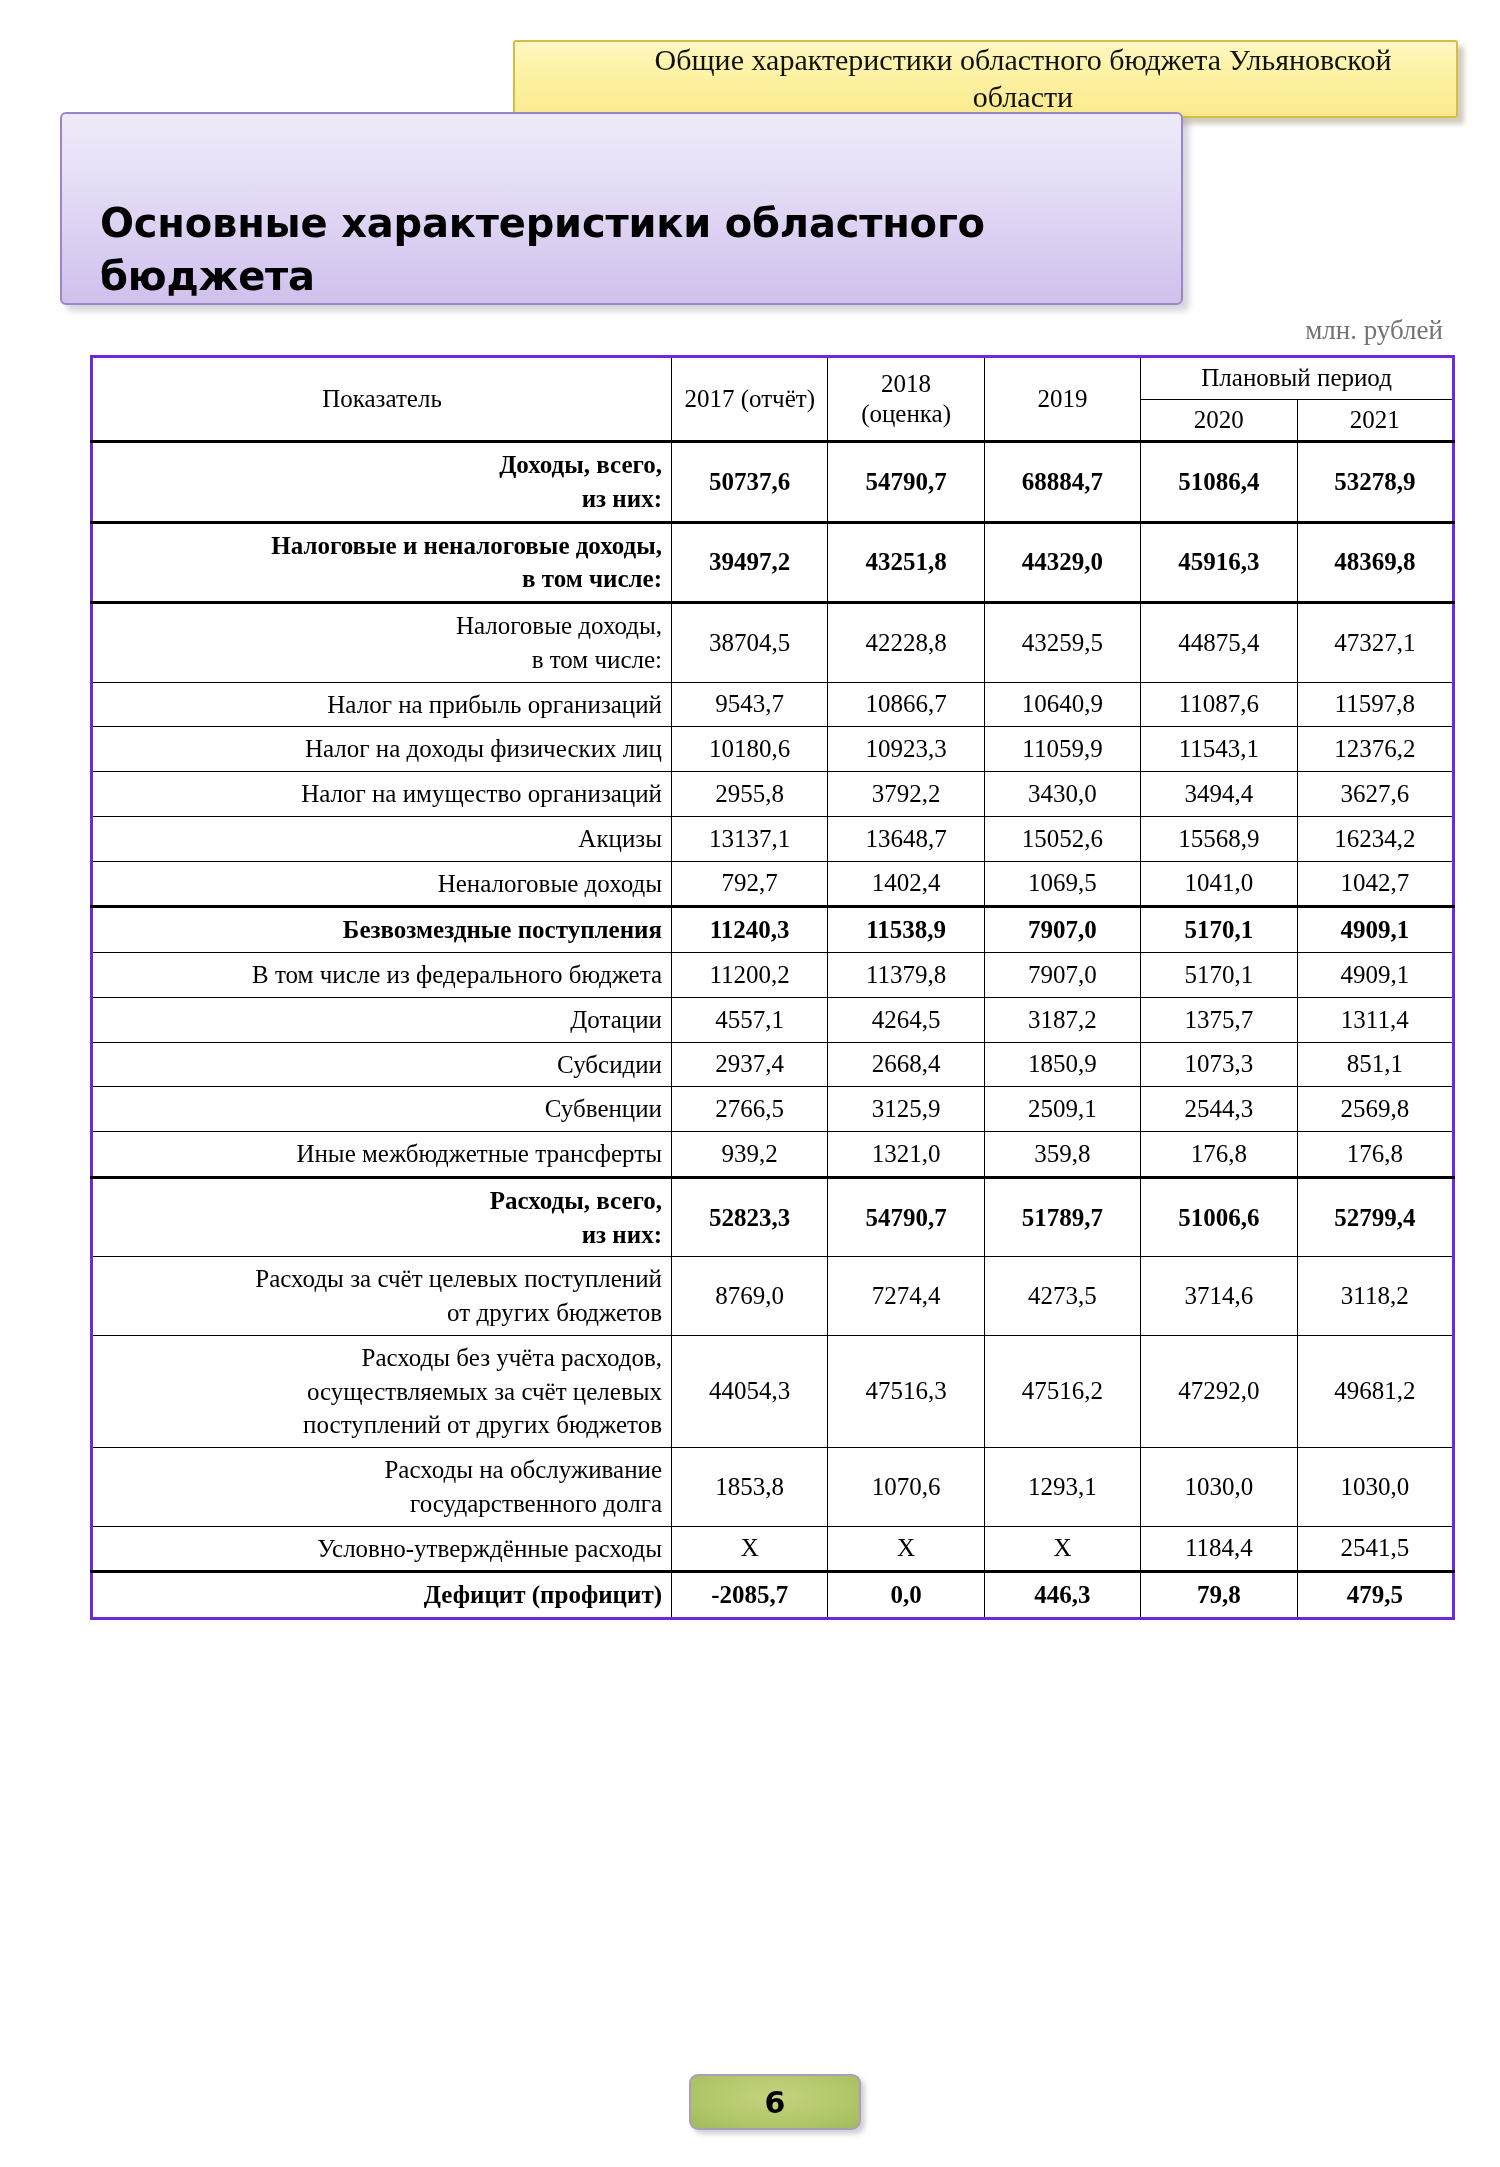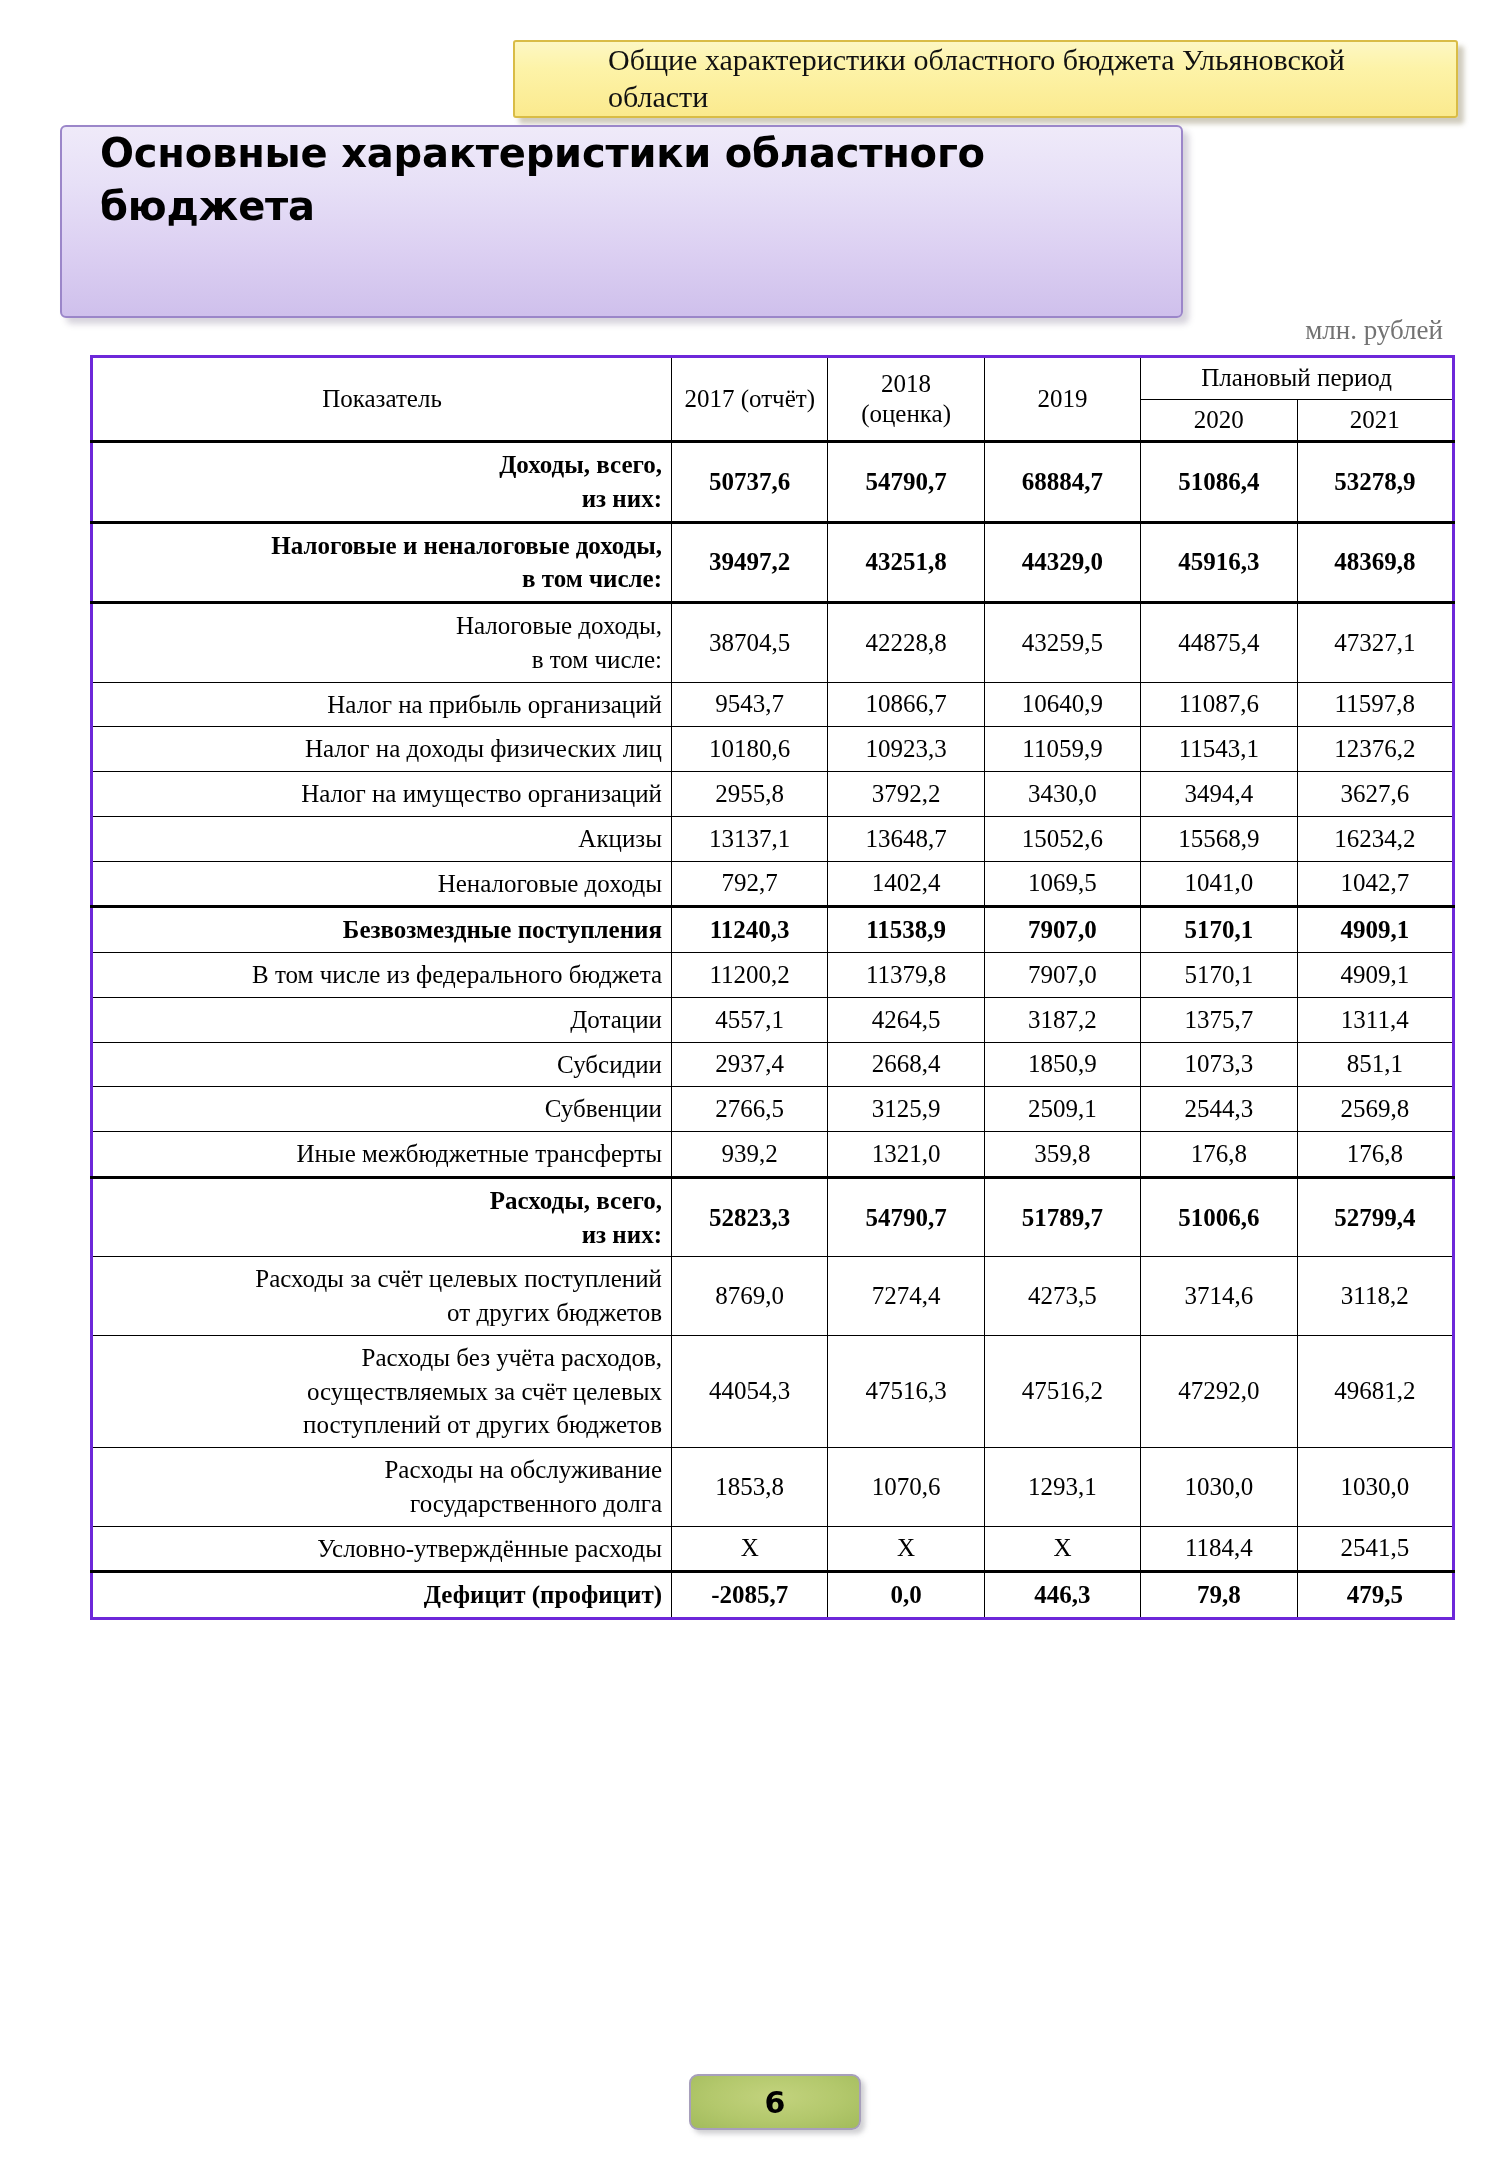--- a/index.html
+++ b/index.html
@@ -30,41 +30,40 @@
     display: flex;
     align-items: center;
     justify-content: flex-end;
     padding: 4px 18px 6px 18px;
   }
   .header-banner-text {
     font-family: "Liberation Serif", "DejaVu Serif", serif;
     font-size: 30px;
     line-height: 1.25;
     color: #111111;
-    text-align: left;
+    text-align: center;
     max-width: 830px;
   }
 
   
   .title-box {
     position: absolute;
     left: 60px;
     top: 112px;
     width: 1123px;
     height: 193px;
     background: linear-gradient(to bottom, #efeaf9 0%, #e7e0f7 30%, #dcd0f2 65%, #cfc0ec 100%);
     border: 2px solid #9b86c9;
     border-radius: 6px;
     box-shadow: 6px 6px 6px rgba(120,110,140,0.30);
     box-sizing: border-box;
     display: flex;
-    align-items: flex-start;
+    align-items: flex-end;
     padding-left: 38px;
     padding-right: 20px;
-    margin-top: 13px;
   }
   .title-text {
     font-family: "DejaVu Sans", "Liberation Sans", sans-serif;
     font-size: 40px;
     font-weight: bold;
     color: #000000;
     line-height: 1.33;
     letter-spacing: -0.2px;
   }
 

